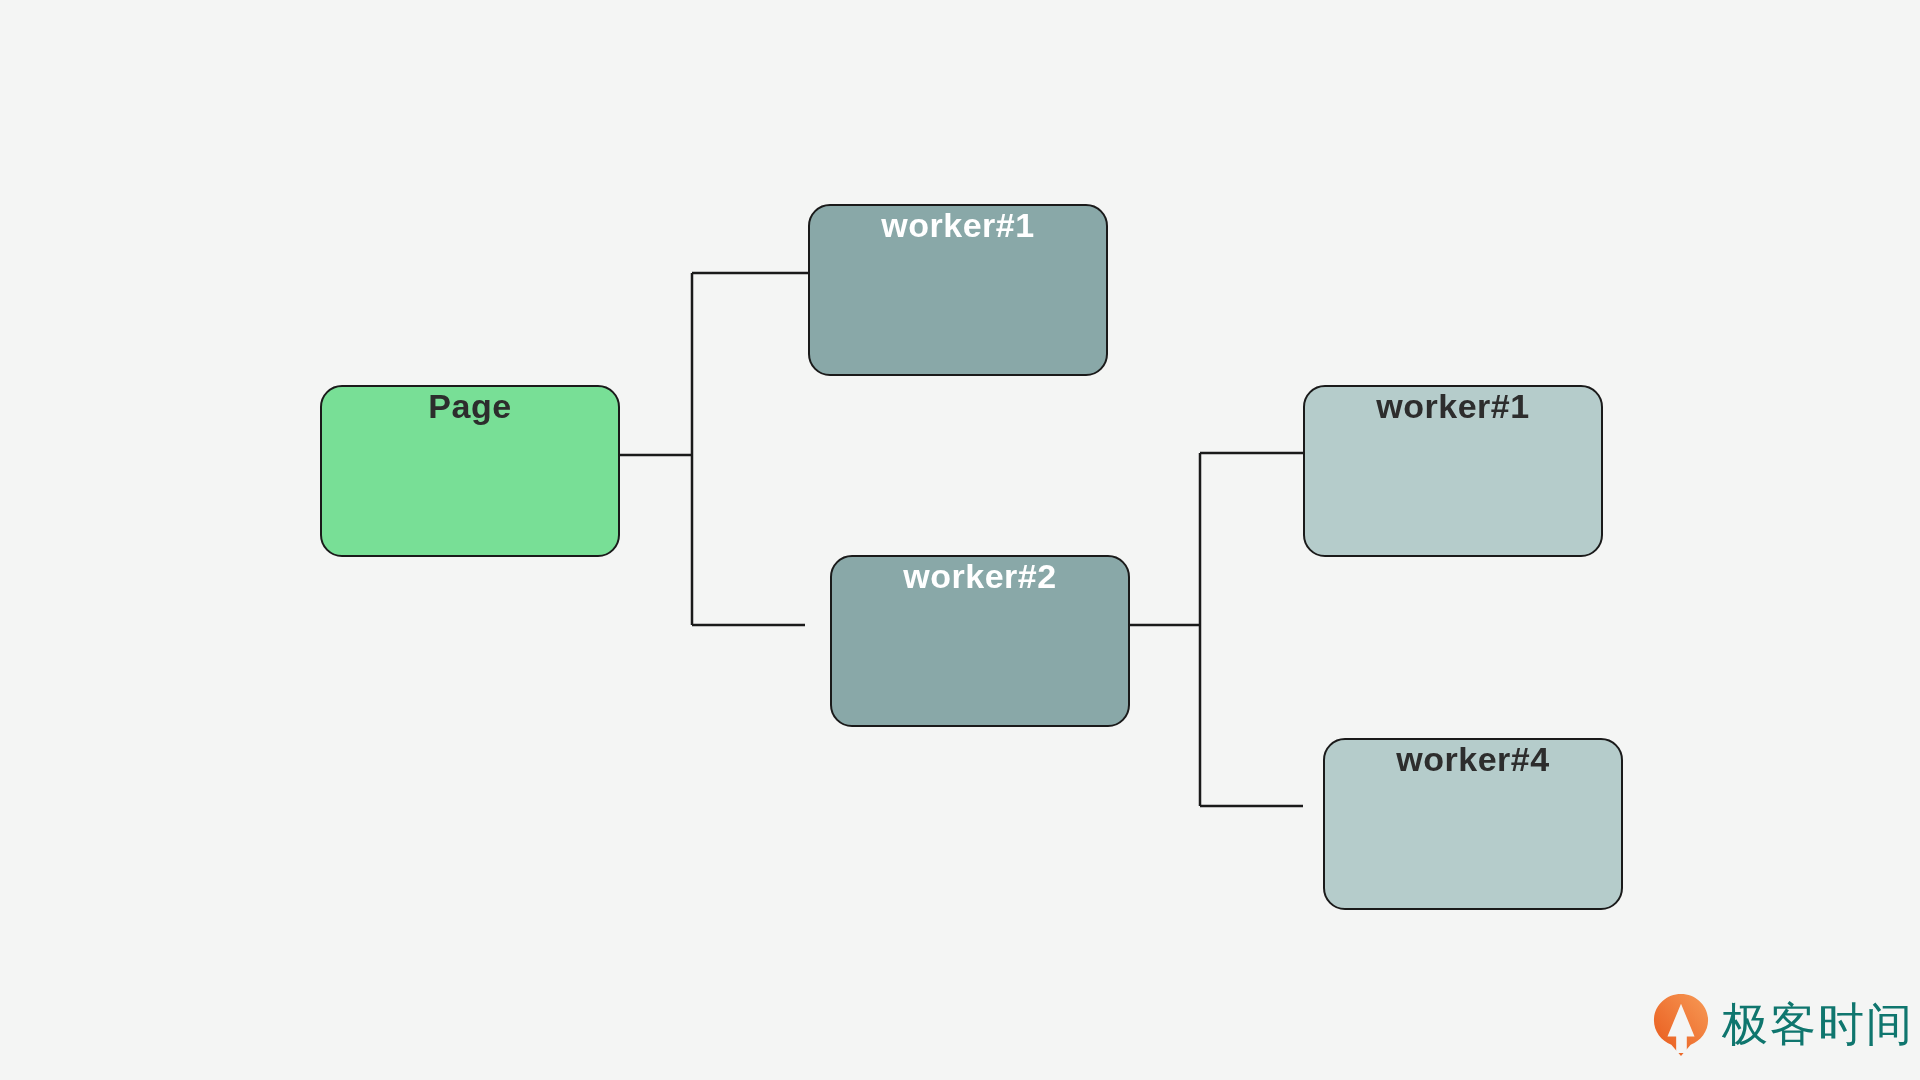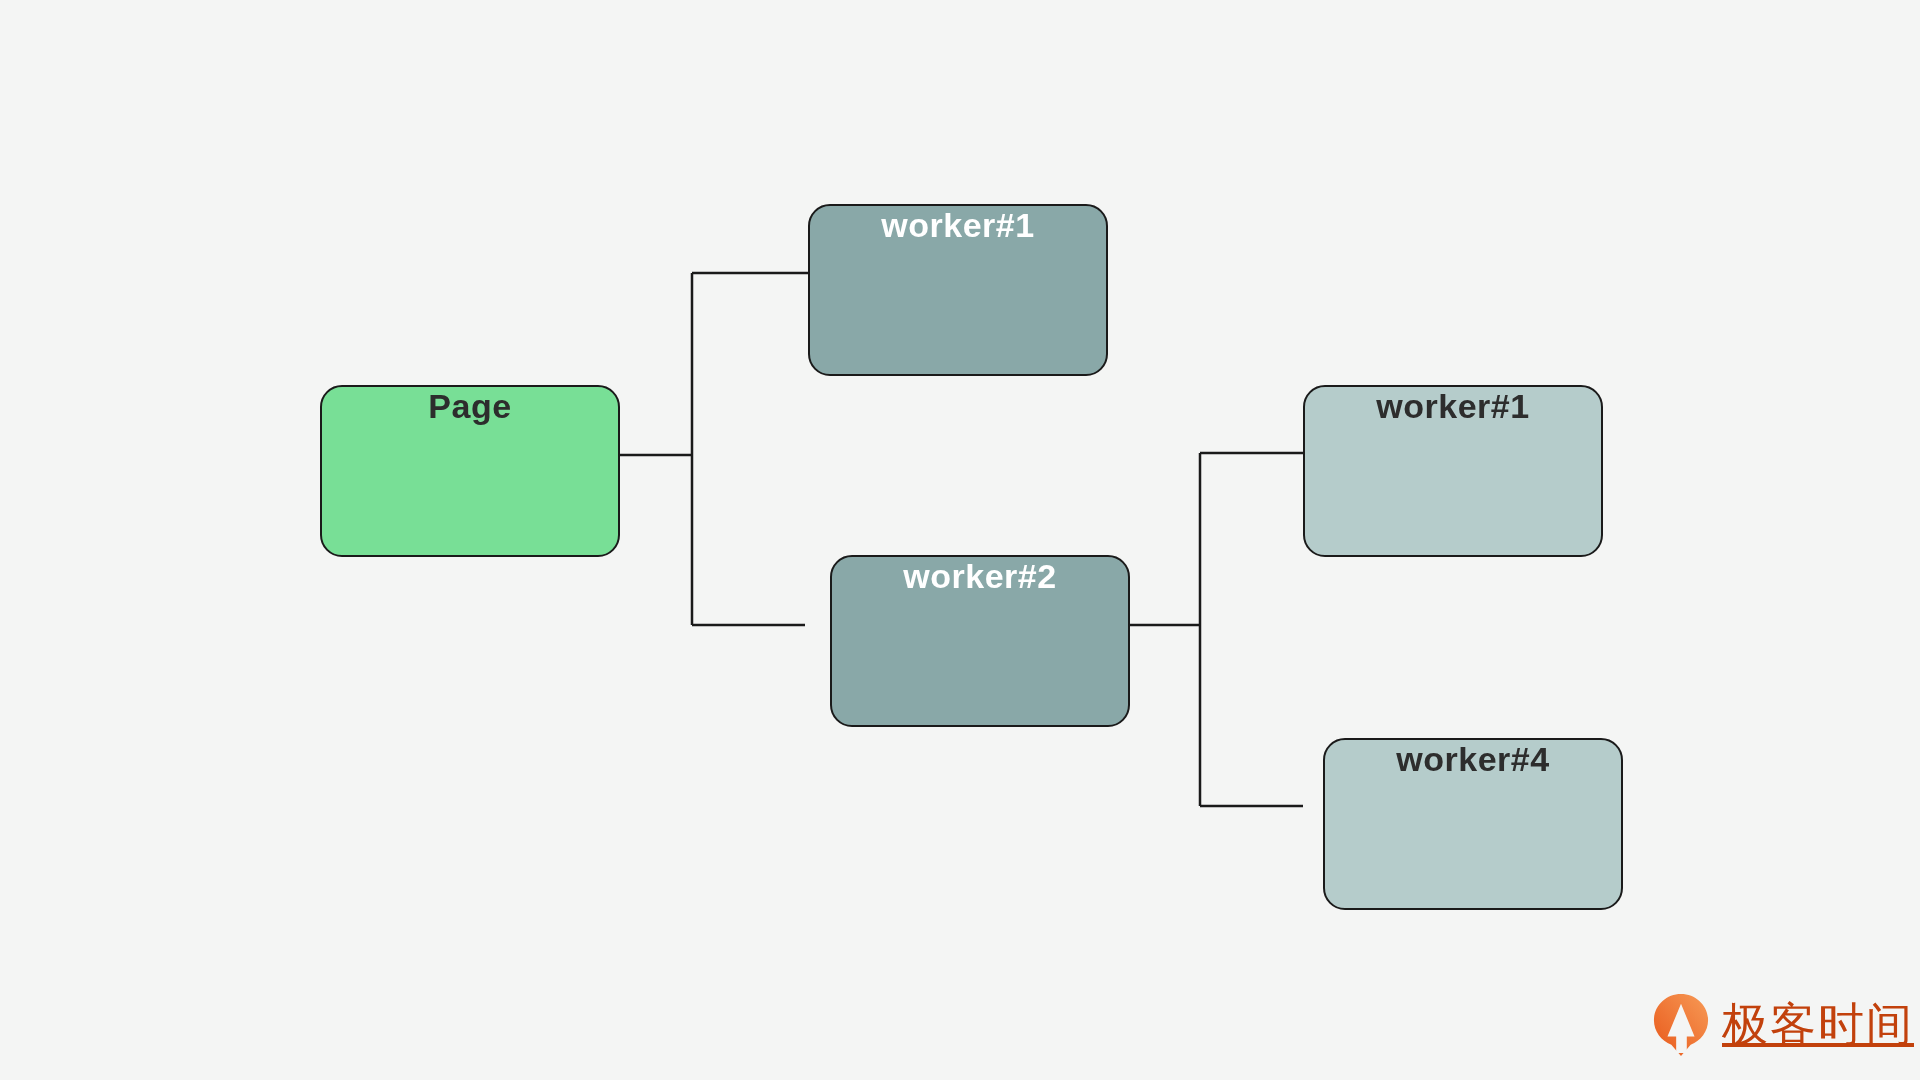--- a/index.html
+++ b/index.html
@@ -70,24 +70,23 @@
   .watermark {
     position: absolute;
     left: 1652px;
     top: 992px;
     display: flex;
     align-items: center;
     gap: 12px;
   }
   .watermark .brand-text {
     font-size: 46px;
-    color: #c2410c;
+    color: #0f766e;
     letter-spacing: 2px;
     white-space: nowrap;
-    text-decoration: underline;
   }
 </style>
 </head>
 <body>
 
 <div class="canvas">
 
   <svg class="connectors" viewBox="0 0 1920 1080" xmlns="http://www.w3.org/2000/svg" aria-hidden="true">
 
     <path d="M620 455 H692 M692 273 V625 M692 273 H808 M692 625 H805" fill="none" stroke="#1A1A1A" stroke-width="2.5"></path>

